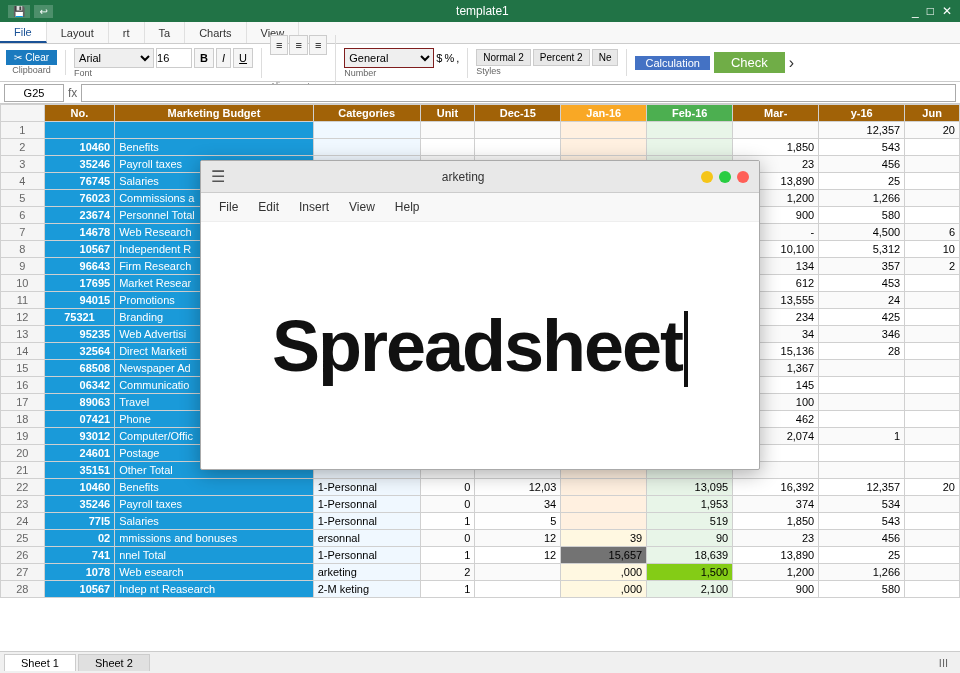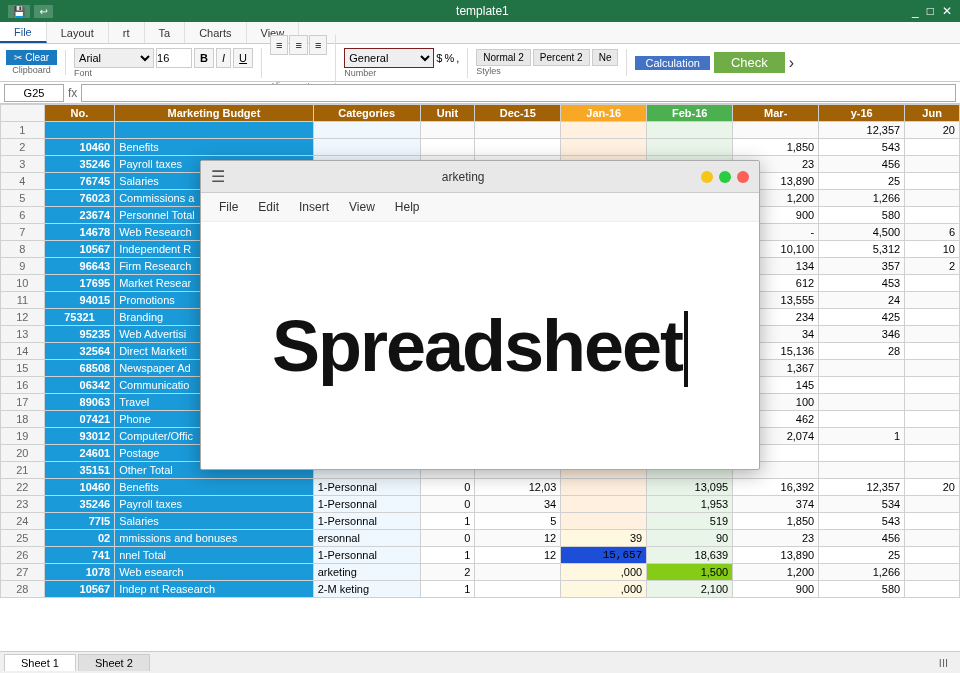--- a/index.html
+++ b/index.html
@@ -743,21 +743,21 @@
             <td class="col-i num-cell">456</td>
             <td class="col-k num-cell"></td>
           </tr>
           <tr>
             <td class="row-num">26</td>
             <td class="col-a num-cell" style="background: rgb(26, 154, 217); color: white;">741</td>
             <td class="col-b" style="background: rgb(26, 154, 217); color: white; font-weight: normal;">nnel Total</td>
             <td class="col-c">1-Personnal</td>
             <td class="col-d num-cell">1</td>
             <td class="col-e num-cell">12</td>
-            <td class="col-f num-cell" style="background: #1d4ed8; font-family: Liberation Mono, monospace;">15,657</td>
+            <td class="col-f num-cell" style="background: #737373;">15,657</td>
             <td class="col-g num-cell" style="background: rgb(232, 245, 232);">18,639</td>
             <td class="col-h num-cell">13,890</td>
             <td class="col-i num-cell">25</td>
             <td class="col-k num-cell"></td>
           </tr>
           <tr style="background: rgb(250, 250, 250);">
             <td class="row-num">27</td>
             <td class="col-a num-cell" style="background: rgb(26, 154, 217); color: white;">1078</td>
             <td class="col-b" style="background: rgb(26, 154, 217); color: white; font-weight: normal;">Web esearch</td>
             <td class="col-c">arketing</td>

